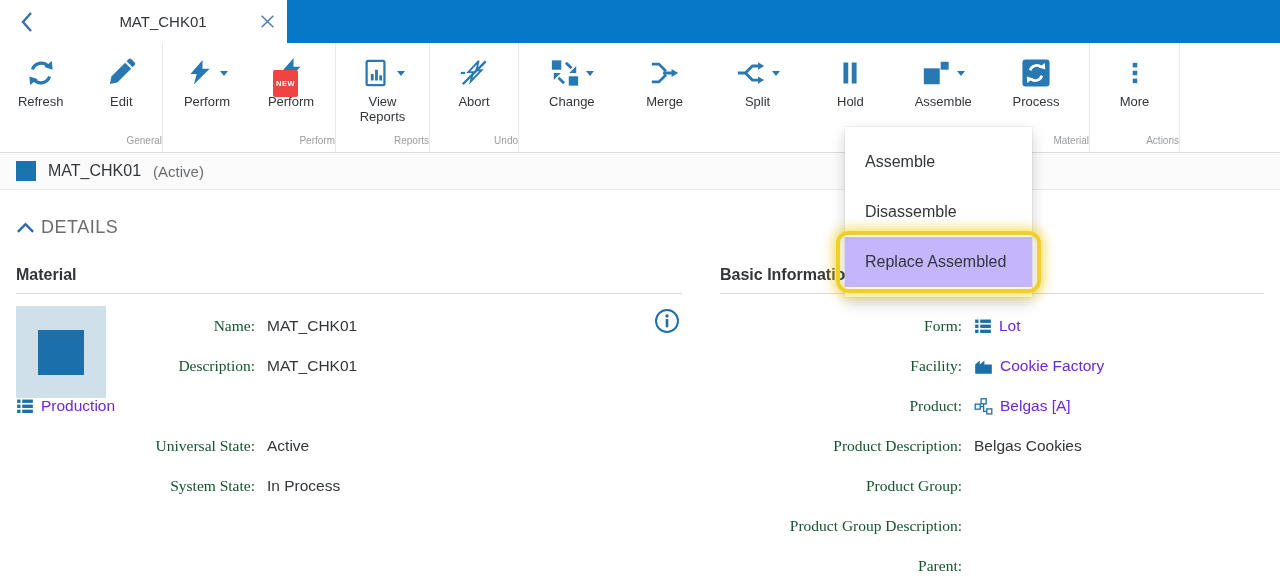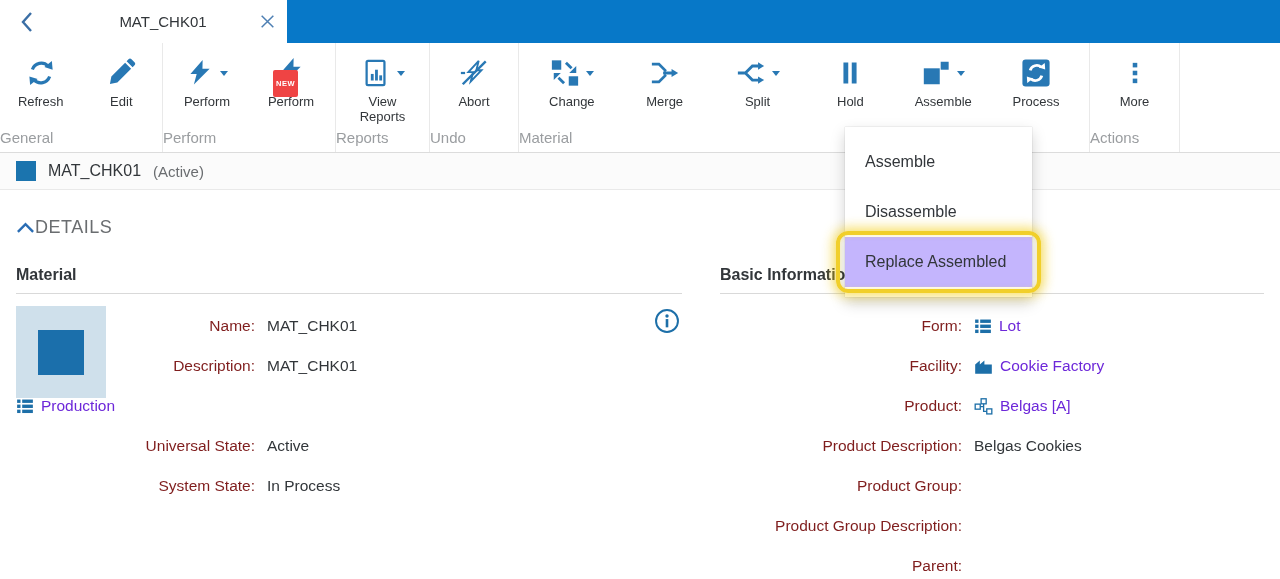--- a/index.html
+++ b/index.html
@@ -15,45 +15,45 @@
   .tab-close { display:flex; align-items:center; cursor:pointer; }
   .topbar-fill { flex:1; background:#0778c8; }
 
   
   .toolbar { height:110px; display:flex; background:#fff; border-bottom:1px solid #dcdcdc; }
   .tgroup { position:relative; border-right:1px solid #e9e9e9; }
   .tbuttons { display:flex; justify-content:space-evenly; align-items:flex-start; padding-top:9px; height:100%; }
   .tbtn { width:80px; display:flex; flex-direction:column; align-items:center; cursor:pointer; }
   .ticon { height:42px; display:flex; align-items:center; }
   .tlabel { font-size:13px; color:#32363a; text-align:center; line-height:1.18; max-width:74px; }
-  .tgroup-label { position:absolute; bottom:6px; left:0; right:0; text-align:left; font-size:15px; color:#9a9da0; }
+  .tgroup-label { position:absolute; bottom:6px; left:0; right:0; text-align:right; font-size:10px; color:#9a9da0; }
   .caret { width:0; height:0; border:4px solid transparent; border-top:5px solid #2878b4; margin-left:6px; margin-top:4px; }
   .badge-wrap { position:relative; }
   .new-badge { position:absolute; left:-4px; top:14px; background:#ef4444; color:#fff; font-size:7.5px;
                font-weight:bold; letter-spacing:.5px; padding:9px 3px; border-radius:2px; }
 
   
   .statusbar { height:37px; display:flex; align-items:center; gap:12px; padding:0 16px;
                background:#fbfbfb; border-bottom:1px solid #e9e9e9; }
   .swatch { width:20px; height:20px; background:#1b74ae; }
   .status-title { font-size:16px; color:#32363a; }
   .status-state { font-size:15px; color:#6a6d70; }
 
   
   .content { padding:0 16px; }
-  .details-header { margin-top:27px; display:flex; align-items:center; gap:0;text-align:center; }
+  .details-header { margin-top:27px; display:flex; align-items:center; gap:6px;text-align:center; }
   .details-toggle { cursor:pointer; display:flex; align-items:center; }
   .details-title { font-size:18px; color:#6a6d70; letter-spacing:.5px; }
   .columns { display:flex; margin-top:28px; }
   .col-left { width:666px; margin-right:38px; }
   .col-right { flex:1; }
   .col-header { font-size:16px; font-weight:bold; color:#32363a; padding-bottom:9px; border-bottom:1px solid #d9d9d9; }
   .col-body { position:relative; padding-top:12px; }
   .frow { height:40px; display:flex; align-items:center; }
-  .flabel { text-align:right; padding-right:12px; font-size:15.5px; color:#7f1d1d; }
+  .flabel { text-align:right; padding-right:12px; font-size:15.5px; color:#14532d;font-family:Liberation Serif, serif; }
   .col-left .flabel { width:251px; }
   .col-right .flabel { width:254px; }
   .fvalue { font-size:15.5px; color:#32363a; display:flex; align-items:center; gap:7px; }
   .link { color:#6d28d9; cursor:pointer; }
   .thumb { position:absolute; left:0; top:12px; width:90px; height:92px; background:#cfe0eb;
            display:flex; align-items:center; justify-content:center; cursor:pointer; }
   .thumb-inner { width:46px; height:45px; background:#1b6fab; }
   .info-btn { position:absolute; right:2px; top:14px; cursor:pointer; }
 
   

